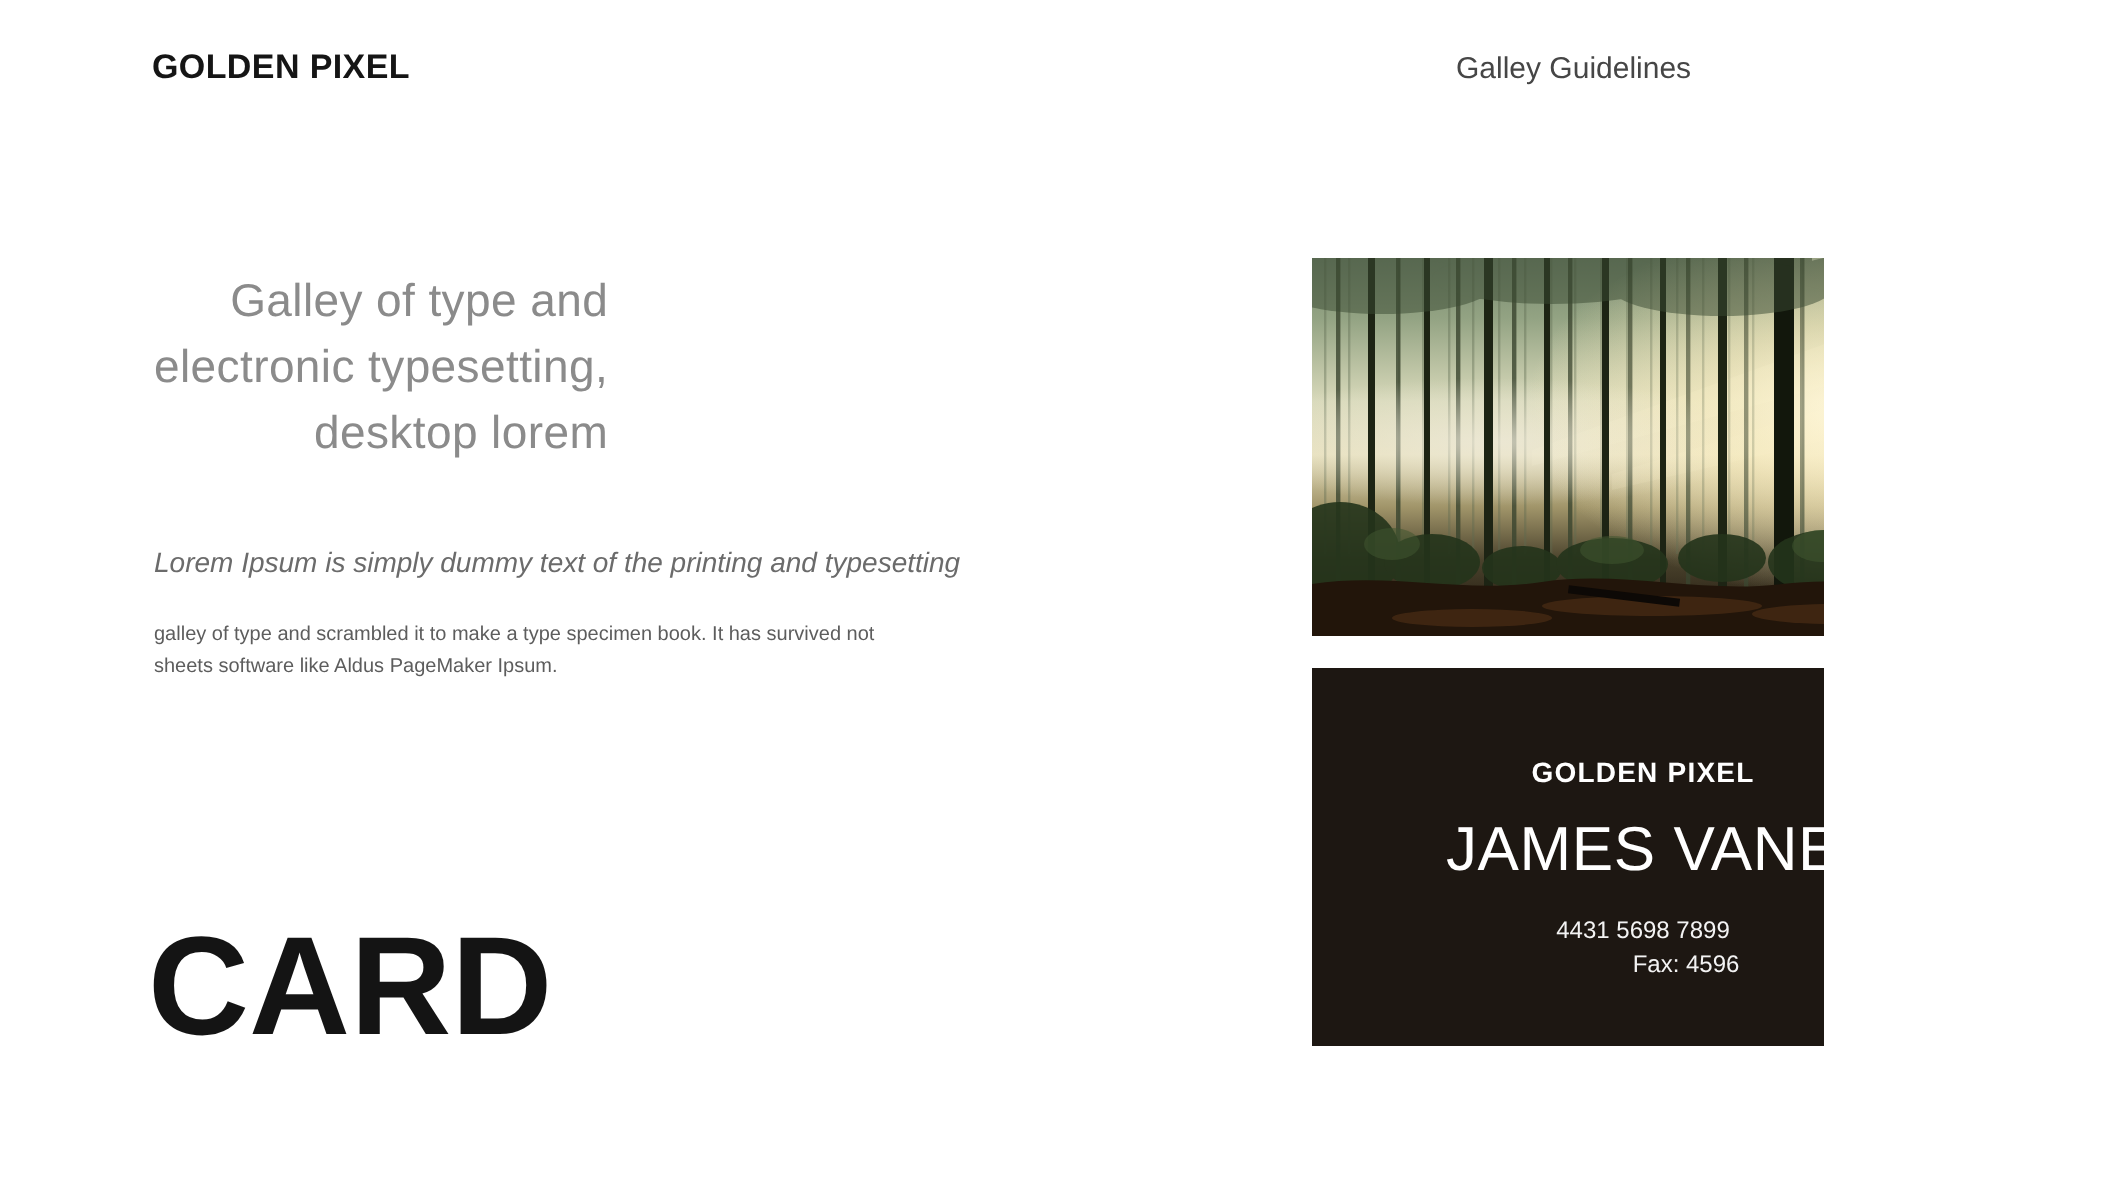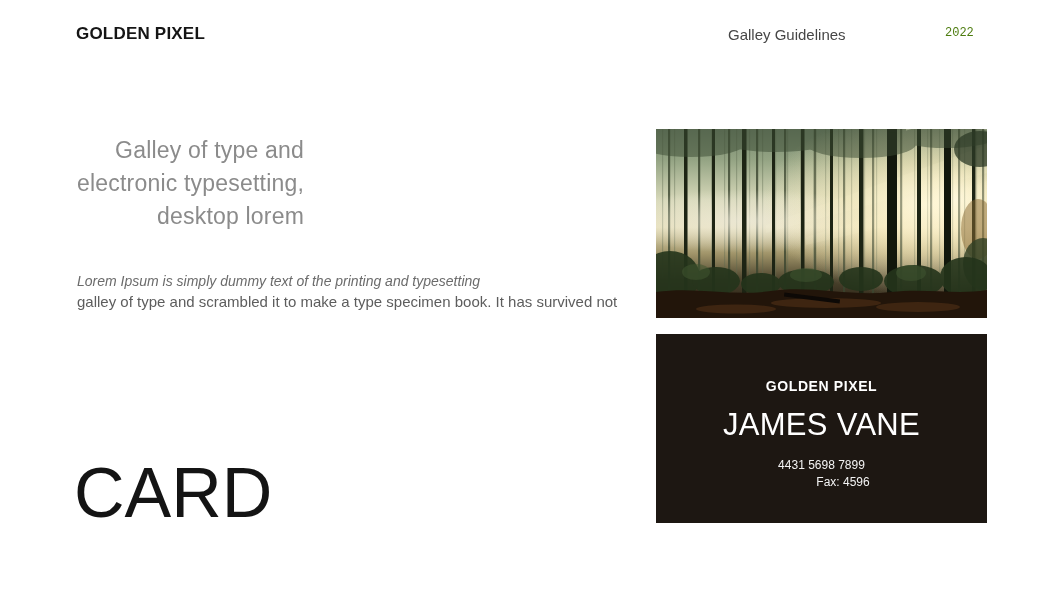--- a/index.html
+++ b/index.html
@@ -1,33 +1,33 @@
 <!DOCTYPE html>
 <html><head>
 <meta charset="utf-8">
 <style>
   html,body{margin:0;padding:0;background:#ffffff;}
   .slide{
-    position:relative;width:1056px;height:594px;background:#ffffff;
+    position:relative;width:912px;height:594px;background:#ffffff;
     font-family:"Liberation Sans", sans-serif;overflow:hidden;
   }
   
   .logo{position:absolute;left:76px;top:24px;font-size:17px;font-weight:700;
         letter-spacing:.2px;color:#151515;white-space:nowrap;}
   .doc-title{position:absolute;left:728px;top:26px;font-size:15px;color:#464646;white-space:nowrap;}
   .year{position:absolute;left:945px;top:26px;font-size:12px;color:#4d7c0f;white-space:nowrap;font-family:Liberation Mono, monospace;}
   
   .heading{position:absolute;left:77px;top:134px;font-size:23px;line-height:33px;
            font-weight:400;color:#8b8b8b;letter-spacing:.2px;text-align:right;}
   .subtitle{position:absolute;left:77px;top:272px;font-size:14px;font-style:italic;
             color:#6b6b6b;line-height:19px;white-space:nowrap;}
-  .bodytext{position:absolute;left:77px;top:294px;font-size:15px;line-height:16.4px;
+  .bodytext{position:absolute;left:77px;top:310px;font-size:10px;line-height:16.4px;
             color:#5d5d5d;}
   .display-word{position:absolute;left:74px;top:458px;font-size:70px;line-height:1;
-                color:#141414;font-weight:400;letter-spacing:0;}
+                color:#141414;font-weight:700;letter-spacing:0;}
   
   .forest{position:absolute;left:656px;top:129px;width:331px;height:189px;overflow:hidden;}
   .forest svg{display:block;width:331px;height:189px;}
   .biz-card{position:absolute;left:656px;top:334px;width:331px;height:189px;
             background:#1d1712;color:#ffffff;text-align:center;}
   .bc-brand{margin-top:44px;font-size:14px;font-weight:700;letter-spacing:.6px;line-height:17px;}
   .bc-name{margin-top:9px;font-size:31px;line-height:41px;letter-spacing:.3px;font-weight:400;}
   .bc-phone{margin-top:13px;font-size:12px;line-height:15px;color:#f3f3f3;}
   .bc-fax{margin-top:2px;font-size:12px;line-height:15px;color:#f3f3f3;padding-left:43px;}
 </style>
@@ -43,20 +43,21 @@
   <div class="heading">
     <div>Galley of type and</div>
     <div>electronic typesetting,</div>
     <div>desktop lorem</div>
   </div>
 
   <div class="subtitle">Lorem Ipsum is simply dummy text of the printing and typesetting</div>
 
   <div class="bodytext">
     <div>galley of type and scrambled it to make a type specimen book. It has survived not</div>
+    <div>sheets software like Aldus PageMaker Ipsum.</div>
   </div>
 
   <div class="display-word">CARD</div>
 
   <figure class="forest" style="margin:0">
     <svg viewBox="0 0 331 189" preserveAspectRatio="none">
       <defs>
         <linearGradient id="fbg" x1="0" y1="0" x2="0" y2="1">
           <stop offset="0" stop-color="#76876f"></stop>
           <stop offset="0.16" stop-color="#93a383"></stop>

